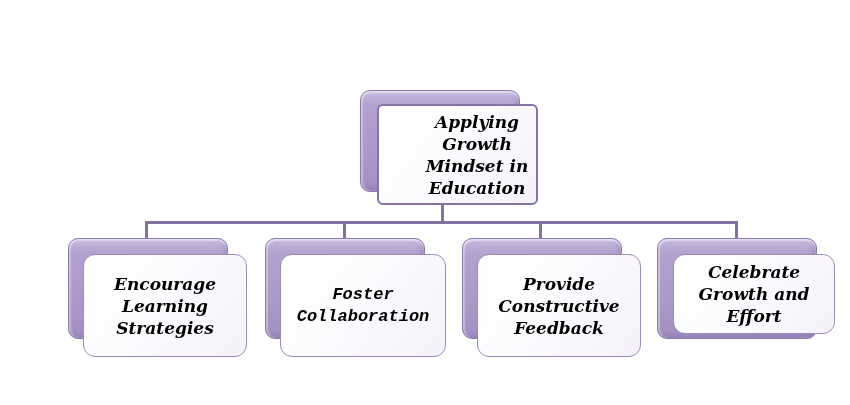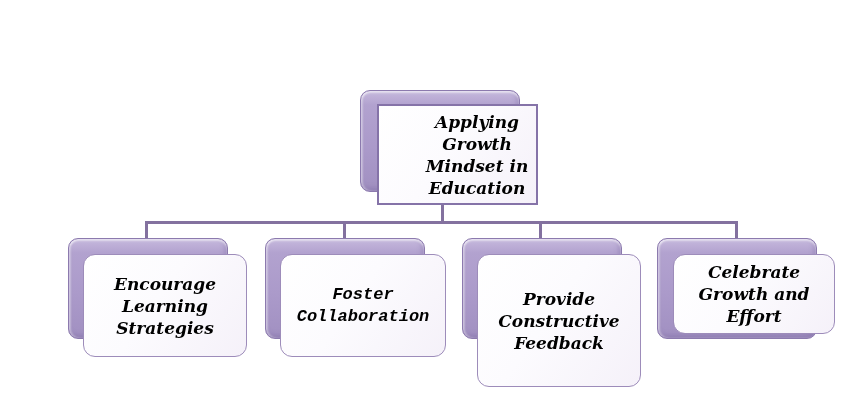--- a/index.html
+++ b/index.html
@@ -30,21 +30,21 @@
   .front-box{
     position:absolute;
     border-radius:12px;
     background:linear-gradient(125deg,#FFFFFF 0%,#FCFBFE 45%,#F5F1F9 100%);
     border:1.5px solid var(--box-border,#9D8CBA);
     display:flex;
     align-items:center;
     justify-content:center;
     box-sizing:border-box;
   }
-  .root .front-box{border:2px solid #8573A8;border-radius:0;padding-left:39px;}
+  .root .front-box{border:2px solid #8573A8;border-radius:6px;padding-left:39px;}
   .node-label{
     font-weight:bold;
     font-style:italic;
     font-size:17px;
     line-height:22px;
     color:var(--text,#000000);
     text-align:center;
     white-space:pre-line;
     text-shadow:0 0 2px rgba(255,255,255,.7);
     padding:0 2px;
@@ -84,21 +84,21 @@
   <div class="node" style="left:265px;top:238px;width:182px;height:120px;font-family:Liberation Mono, monospace;">
     <div class="shadow-box" style="left:0;top:0;width:158px;height:99px;"></div>
     <div class="front-box" style="left:15px;top:16px;width:166px;height:103px;">
       <div class="node-label">Foster
 Collaboration</div>
     </div>
   </div>
 
   <div class="node" style="left:462px;top:238px;width:180px;height:120px;">
     <div class="shadow-box" style="left:0;top:0;width:158px;height:99px;"></div>
-    <div class="front-box" style="left:15px;top:16px;width:164px;height:133px;">
+    <div class="front-box" style="left:15px;top:16px;width:164px;height:103px;">
       <div class="node-label">Provide
 Constructive
 Feedback</div>
     </div>
   </div>
 
   <div class="node" style="left:657px;top:238px;width:180px;height:120px;">
     <div class="shadow-box" style="left:0;top:0;width:158px;height:99px;"></div>
     <div class="front-box" style="left:16px;top:16px;width:162px;height:80px;">
       <div class="node-label">Celebrate

